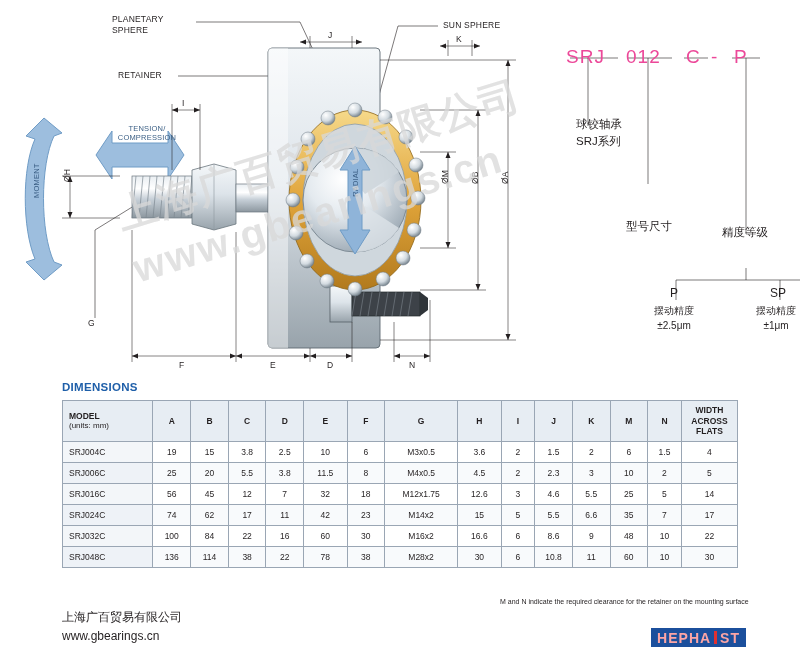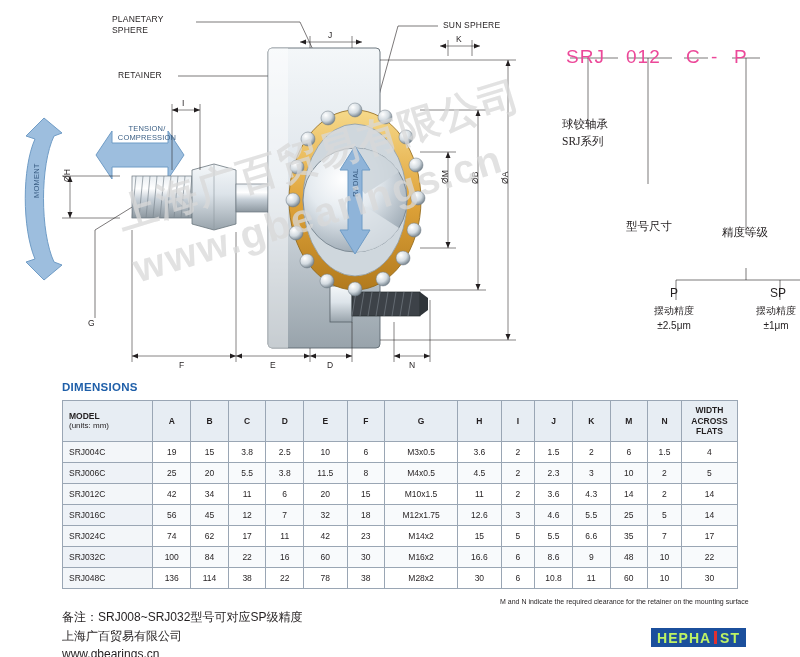--- a/index.html
+++ b/index.html
@@ -124,21 +124,21 @@
     left: 500px; top: 598px;
     font-size: 7px;
     color: #231f20;
   }
   .brand {
     position: absolute;
     right: 54px; top: 628px;
     height: 19px;
     padding: 0 6px;
     background: #1b4f9c;
-    color: #bef264;
+    color: #fca5a5;
     font-size: 14px;
     font-weight: bold;
     letter-spacing: 1px;
     display: flex;
     align-items: center;
   }
   .brand .redbar {
     display:inline-block; width:3px; height:13px; background:#e03030; margin:0 3px;
   }
 </style>
@@ -396,21 +396,21 @@
           <path d="M120,272 L120,292"></path>
           <path d="M224,272 L224,292"></path>
         </g>
       </svg>
       <div class="code-item" style="left:10px; top:38px;"><span>SRJ</span></div>
       <div class="code-item" style="left:70px; top:38px;"><span>012</span></div>
       <div class="code-item" style="left:130px; top:38px;"><span>C</span></div>
       <div class="code-item" style="left:155px; top:38px;"><span>-</span></div>
       <div class="code-item" style="left:178px; top:38px;"><span>P</span></div>
 
-      <div class="code-cn" style="left:6px; top:108px;font-family:Liberation Serif, serif;">
+      <div class="code-cn" style="left:20px; top:108px;">
         <div>球铰轴承</div>
         <div>SRJ系列</div>
       </div>
       <div class="code-cn" style="left:70px; top:166px;margin-top:44px;">型号尺寸</div>
       <div class="code-cn" style="left:166px; top:216px;">精度等级</div>
 
       <div class="code-p" style="left:114px; top:278px;">P</div>
       <div class="code-p" style="left:214px; top:278px;">SP</div>
 
       <div class="code-small" style="left:76px; top:296px; width:84px;">
@@ -482,37 +482,20 @@
         <td>M4x0.5</td>
         <td>4.5</td>
         <td>2</td>
         <td>2.3</td>
         <td>3</td>
         <td>10</td>
         <td>2</td>
         <td>5</td>
       </tr>
       <tr>
-        <td>SRJ012C</td>
-        <td>42</td>
-        <td>34</td>
-        <td>11</td>
-        <td>6</td>
-        <td>20</td>
-        <td>15</td>
-        <td>M10x1.5</td>
-        <td>11</td>
-        <td>2</td>
-        <td>3.6</td>
-        <td>4.3</td>
-        <td>14</td>
-        <td>2</td>
-        <td>14</td>
-      </tr>
-      <tr>
         <td>SRJ016C</td>
         <td>56</td>
         <td>45</td>
         <td>12</td>
         <td>7</td>
         <td>32</td>
         <td>18</td>
         <td>M12x1.75</td>
         <td>12.6</td>
         <td>3</td>
@@ -572,21 +555,20 @@
         <td>60</td>
         <td>10</td>
         <td>30</td>
       </tr>
     </tbody>
   </table>
 
   <div class="note-small">M and N indicate the required clearance for the retainer on the mounting surface</div>
 
   <div class="note-cn">
-    <div>备注：SRJ008~SRJ032型号可对应SP级精度</div>
     <div>上海广百贸易有限公司</div>
     <div>www.gbearings.cn</div>
   </div>
 
   <div class="brand">
     <span>HEPHA</span>
     <span class="redbar"></span>
     <span>ST</span>
   </div>
 

